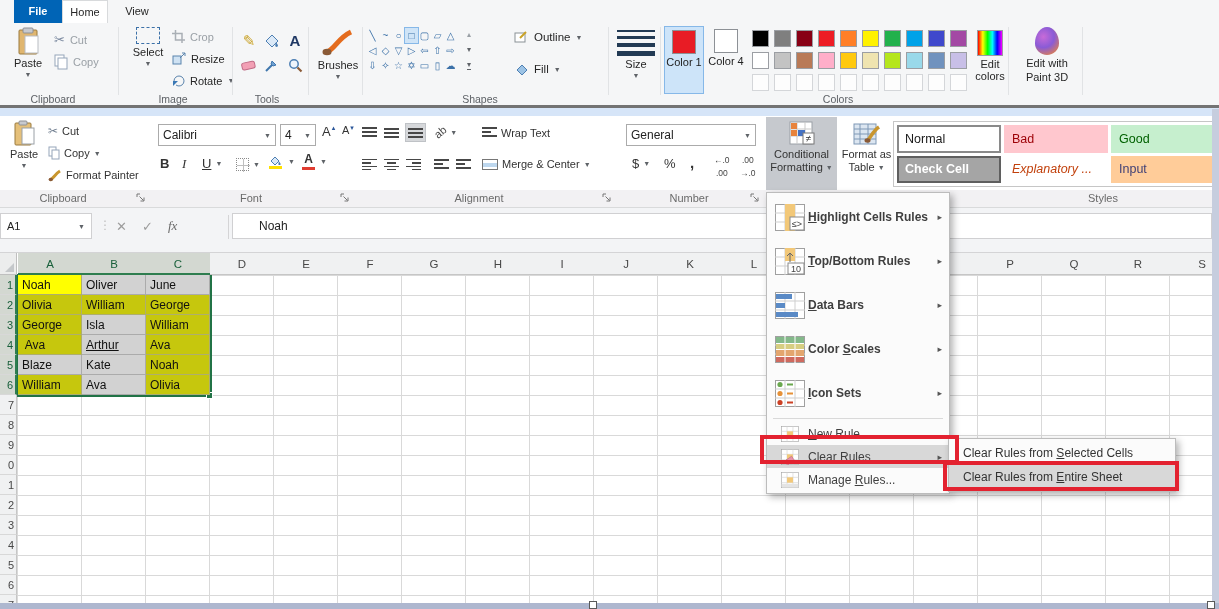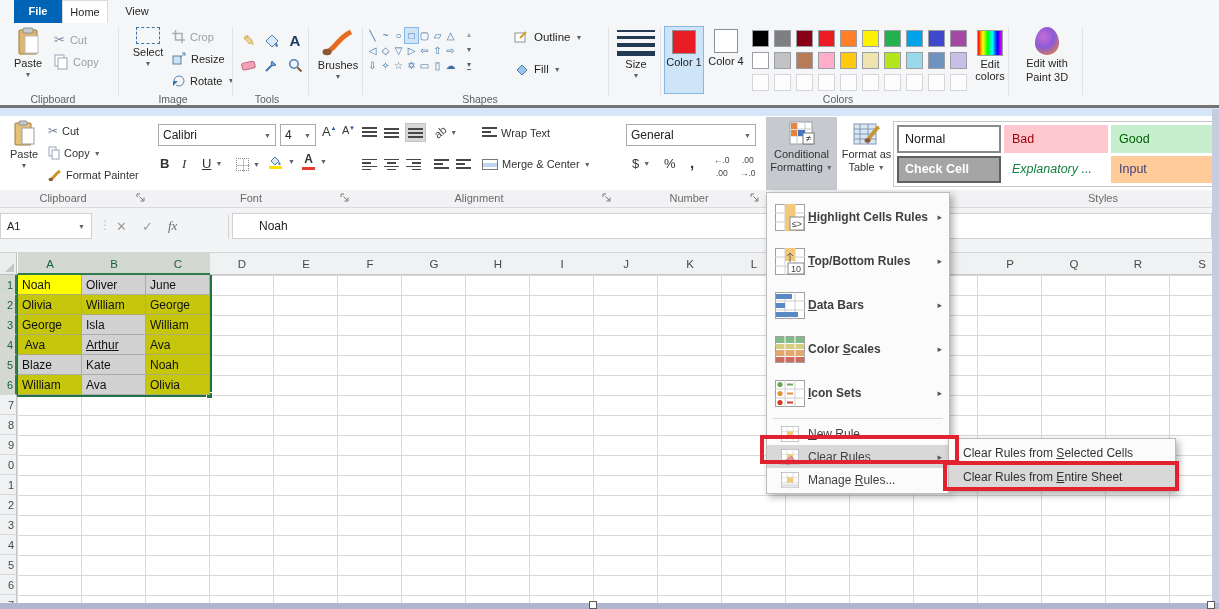--- a/index.html
+++ b/index.html
@@ -536,21 +536,21 @@
     <span style="display:flex;gap:3px;align-items:center">
         <span>Table</span>
         <span class="cars">▼</span>
       </span>
   </div>
   <div id="gal">
       <div class="g seld" style="background: rgb(255, 255, 255); color: rgb(26, 26, 26);">Normal</div>
       <div class="g" style="background: rgb(255, 199, 206); color: rgb(156, 0, 6);">Bad</div>
       <div class="g" style="background: rgb(198, 239, 206); color: rgb(0, 97, 0);">Good</div>
       <div class="g chk" style="background: rgb(165, 165, 165); color: rgb(255, 255, 255);">Check Cell</div>
-      <div class="g it" style="background: rgb(255, 255, 255); color: #15803d;">Explanatory ...</div>
+      <div class="g it" style="background: rgb(255, 255, 255); color: #c2410c;">Explanatory ...</div>
       <div class="g" style="background: rgb(255, 204, 153); color: rgb(63, 63, 118);">Input</div>
     </div>
 
   <div id="erlabels">
     <span class="eglabel" style="left:8px">Clipboard</span>
     <span class="eglabel" style="left:196px">Font</span>
     <span class="eglabel" style="left:424px">Alignment</span>
     <span class="eglabel" style="left:634px">Number</span>
     <span class="eglabel" style="left:1048px">Styles</span>
     <span class="lau abs" style="left:136px;top:3px"><svg width="10" height="10">

